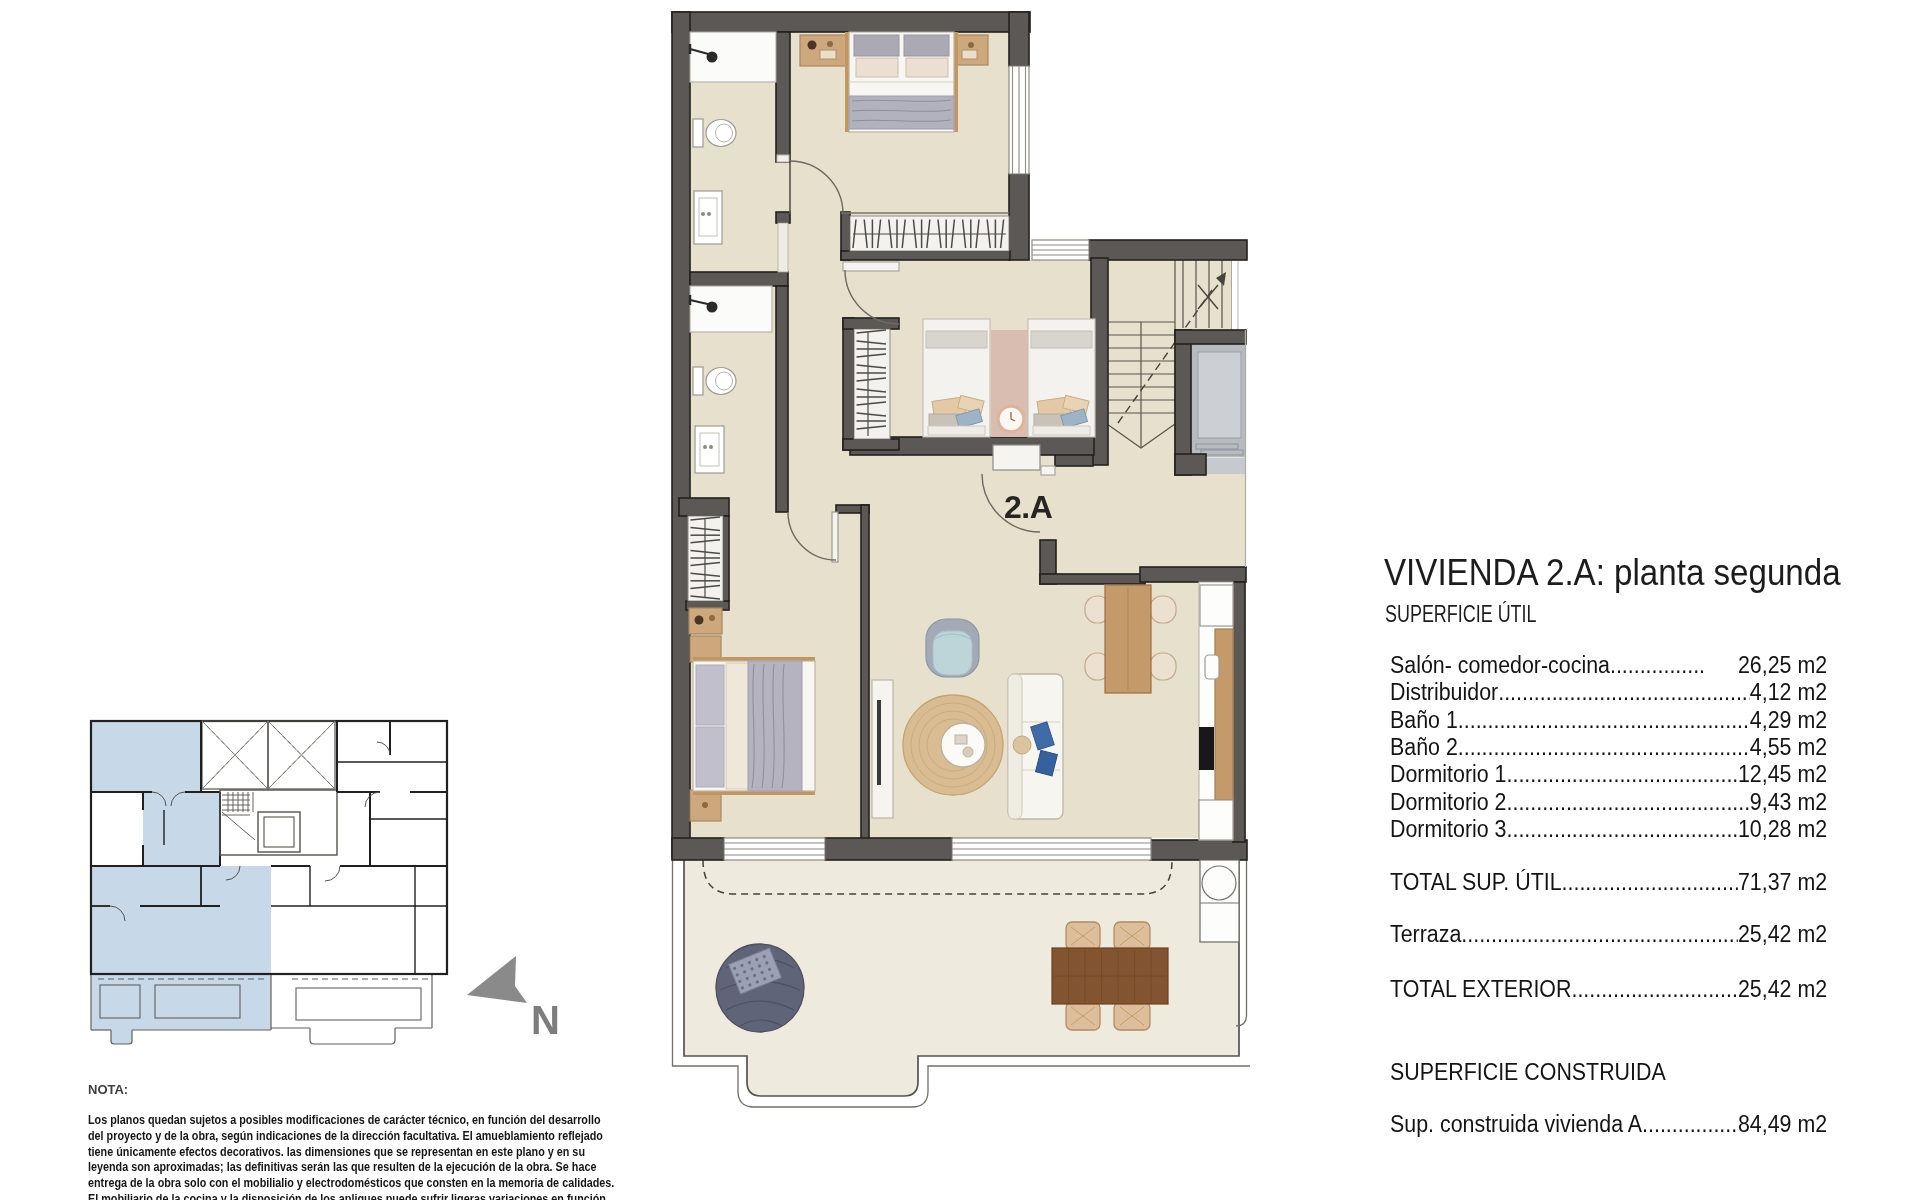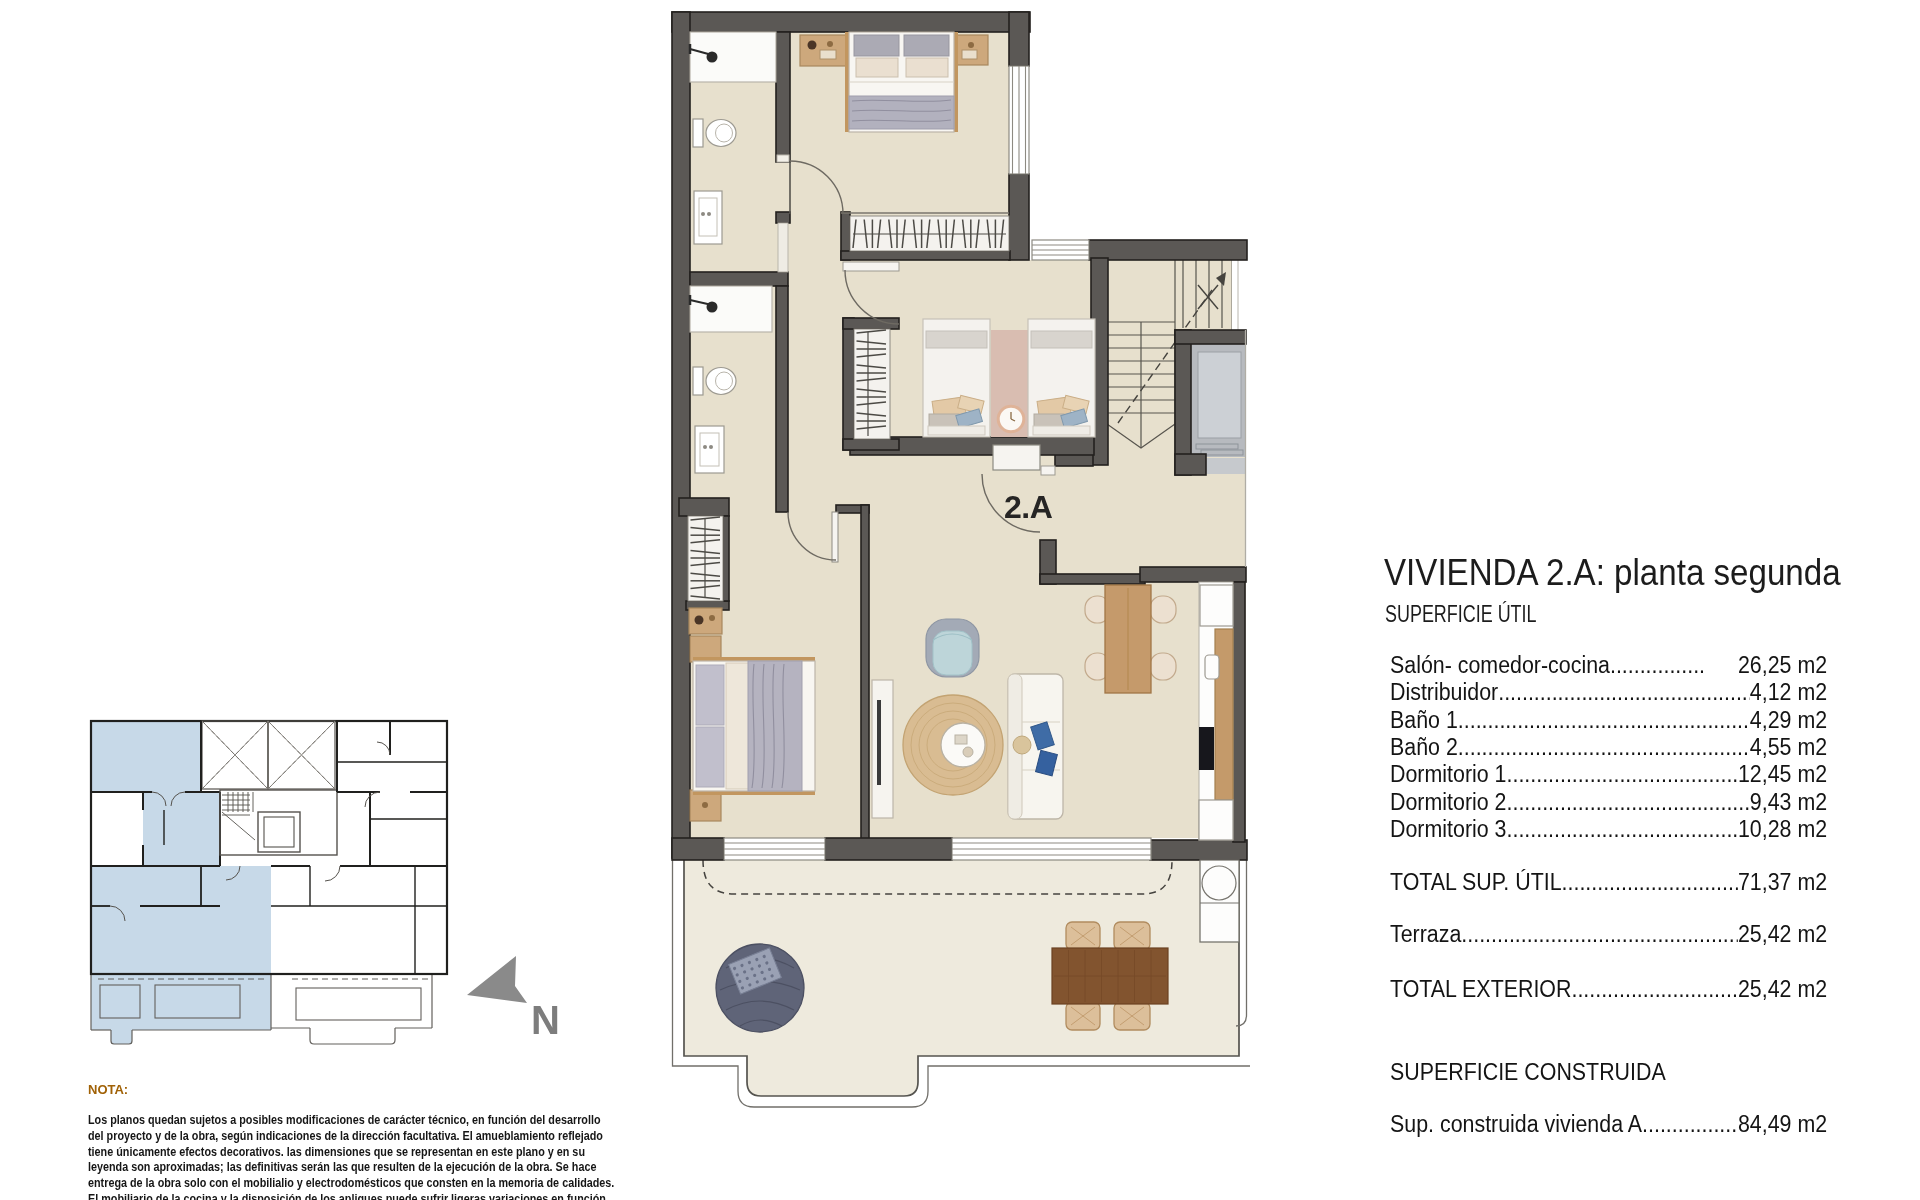--- a/index.html
+++ b/index.html
@@ -4,21 +4,21 @@
 <style>
 html,body{margin:0;padding:0;width:1920px;height:1200px;background:#fff;overflow:hidden;
 font-family:"Liberation Sans",sans-serif;}
 .abs{position:absolute;}
 #title{left:1384px;top:552px;font-size:36px;color:#1c1c1c;transform:scaleX(.92);transform-origin:0 0;white-space:nowrap;}
 #sup{left:1385px;top:601px;font-size:23px;color:#1c1c1c;transform:scaleX(.78);transform-origin:0 0;}
 .row{position:absolute;left:1390px;width:470px;font-size:23px;color:#141414;display:flex;align-items:baseline;white-space:nowrap;transform:scaleX(.93);transform-origin:0 0;}
 .row .lb{flex:0 0 auto;}
 .row .dt{flex:1 1 auto;overflow:hidden;}
 .row .vl{flex:0 0 auto;}
-#nota{left:88px;top:1082px;font-size:13px;font-weight:bold;color:#a16207;}
+#nota{left:88px;top:1082px;font-size:13px;font-weight:bold;color:#404040;}
 #notatxt{left:88px;top:1112px;font-size:13.5px;font-weight:bold;color:#161616;line-height:15.8px;
 transform:scaleX(.80);transform-origin:0 0;white-space:nowrap;}
 </style>
 </head>
 <body>
 <svg class="abs" style="left:0;top:0" width="1920" height="1200" viewBox="0 0 1920 1200">
     <rect x="690" y="32" width="319" height="806" fill="#e7e0cd"></rect>
     <rect x="1009" y="260" width="82" height="195" fill="#e7e0cd"></rect>
     <rect x="1009" y="455" width="237" height="383" fill="#e7e0cd"></rect>
     <rect x="1107" y="260" width="125" height="196" fill="#e7e0cd"></rect>

